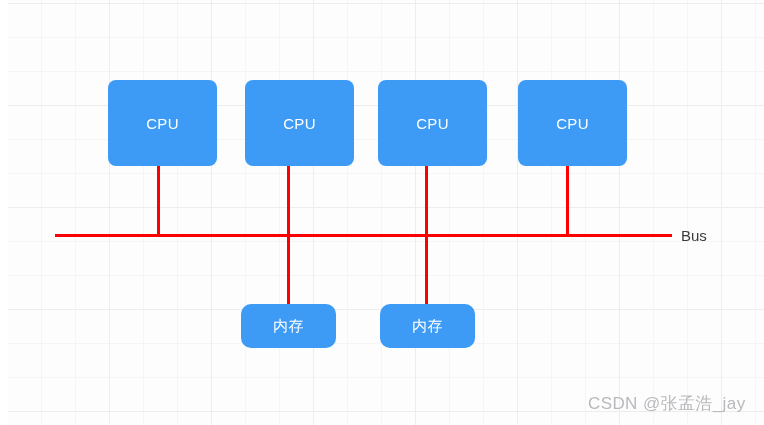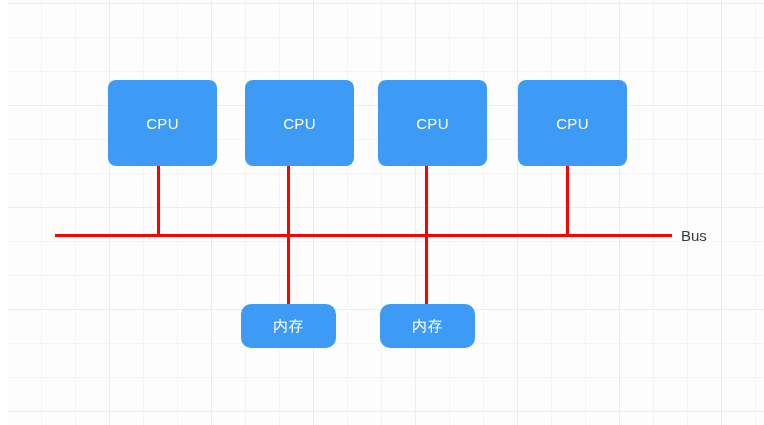--- a/index.html
+++ b/index.html
@@ -138,14 +138,15 @@
 
   <div class="node node-mem" style="left:241px; top:304px; background:#3d9bf5;">
     <span>内存</span>
   </div>
   <div class="node node-mem" style="left:380px; top:304px; background:#3d9bf5;">
     <span>内存</span>
   </div>
 
   <div class="bus-label" style="left:681px; top:227px;">Bus</div>
 
+  <div class="watermark" style="left:588px; top:392px;">CSDN @张孟浩_jay</div>
 
 </div>
 
 </body></html>

